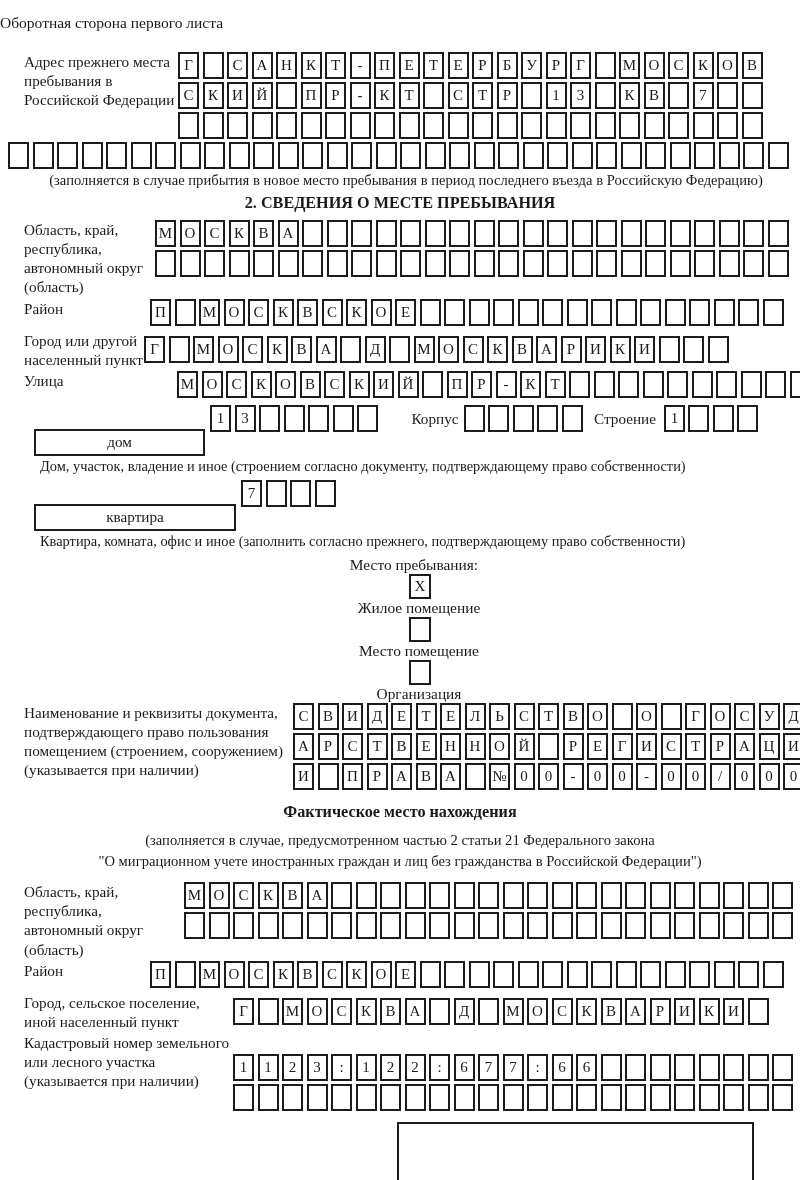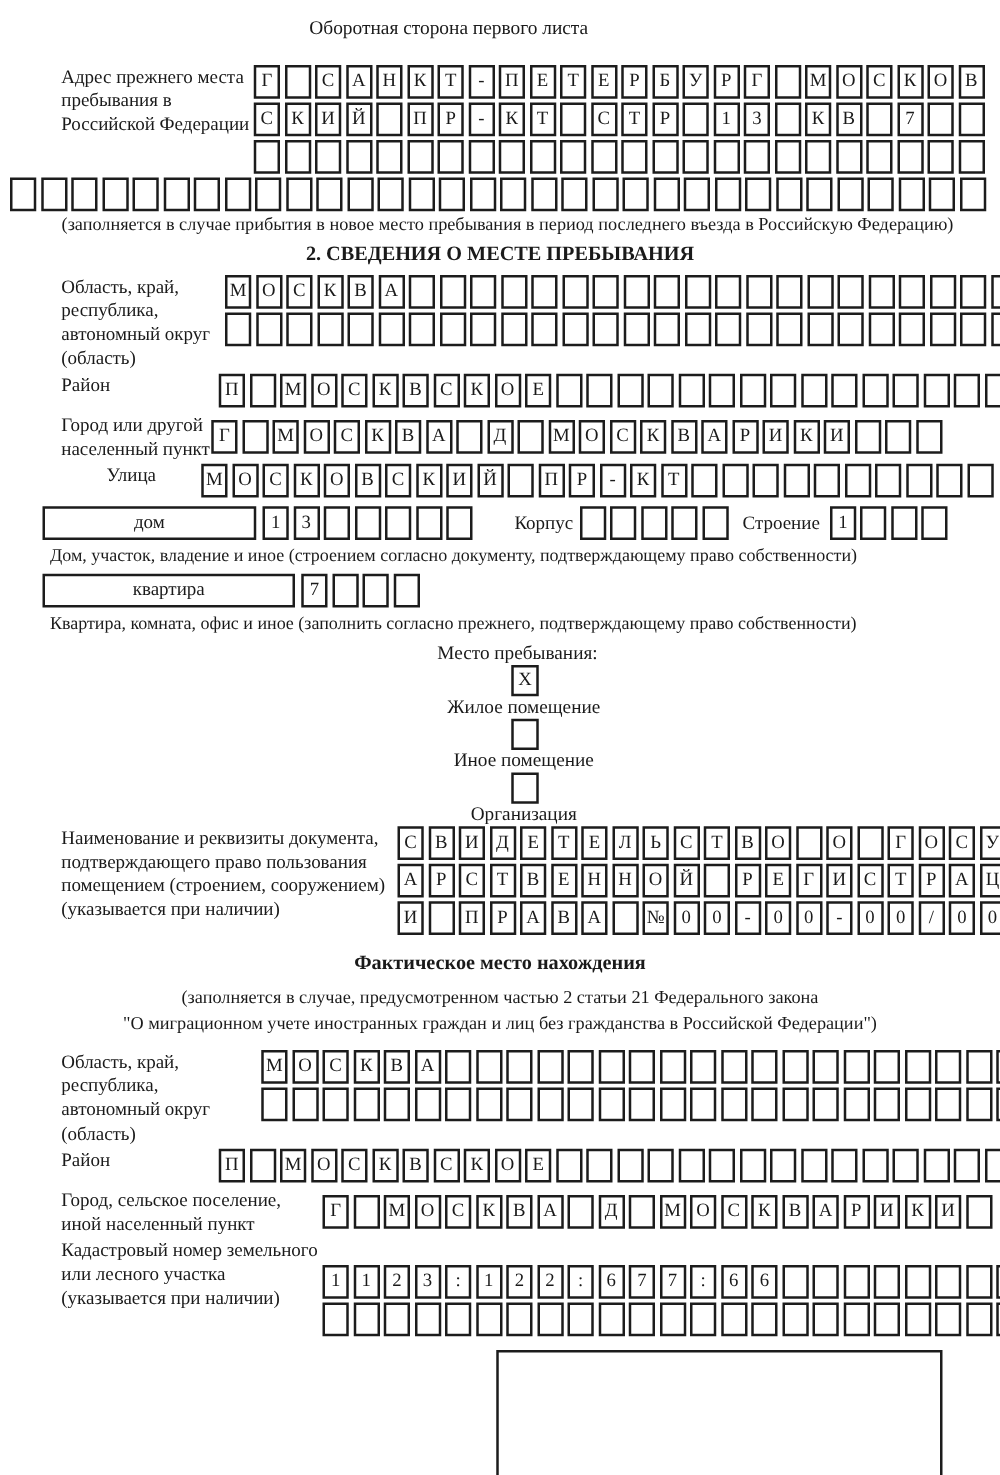--- a/index.html
+++ b/index.html
@@ -3,53 +3,53 @@
 <meta charset="utf-8">
 <style>
   html,body{margin:0;padding:0;}
   body{
     width:800px;height:1180px;background:#ffffff;color:#1a1a1a;
     font-family:"Liberation Serif","DejaVu Serif",serif;
     overflow:hidden;position:relative;
   }
   .page{padding-top:14px;}
   .header-note{
-    text-align:center;padding-right:82px;font-size:15.5px;margin-bottom:20px;
-  }
-  .frow{display:flex;align-items:flex-start;padding-left:25px;}
+    text-align:left;padding-right:82px;font-size:15.5px;margin-bottom:20px;
+  }
+  .frow{display:flex;align-items:flex-start;}
   .label{
     box-sizing:border-box;padding-left:24px;font-size:15.2px;line-height:1.26;
     flex:0 0 auto;
   }
   .grid-row{display:flex;margin-bottom:3px;}
   .cell{
     flex:0 0 auto;box-sizing:border-box;width:21px;height:27px;
     border:2px solid #1c1c1c;margin-right:3.5px;
     display:flex;align-items:center;justify-content:center;
     font-size:15px;line-height:1;
   }
   .center-note{font-size:14.6px;text-align:center;margin:3px 0 2px;padding-left:12px;}
   h2.sec-title{
     font-size:16.2px;font-weight:bold;text-align:center;margin:5px 0 7px;
   }
   .w-addr{width:178px;}
   .w-region{width:155px;}
   .w-district{width:150px;}
   .w-city{width:144px;}
-  .w-street{width:136px;text-align:center;}
+  .w-street{width:177px;}
   .w-doc{width:293px;}
   .w-region2{width:184px;}
   .w-city2{width:233px;}
   .w-cad{width:233px;}
   .fullrow{padding-left:8px;}
   .mb2{margin-bottom:2px;}
   .label-box{
     box-sizing:border-box;border:2px solid #1c1c1c;height:27px;
     display:flex;align-items:center;justify-content:center;
-    font-size:15.2px;flex:0 0 auto;
+    font-size:15.2px;flex:0 0 auto;margin-top:24px;
   }
   .house-row{display:flex;align-items:flex-start;margin:4px 0 2px;}
   .house-label{width:171px;margin-left:34px;margin-right:5px;}
   .apt-label{width:202px;margin-left:34px;margin-right:5px;}
   .inline-label{font-size:15.2px;line-height:27px;flex:0 0 auto;}
   .il-korpus{margin:0 5px 0 30px;}
   .il-stroenie{margin:0 8px;}
   .small-note{font-size:14.4px;padding-left:40px;margin:2px 0 5px;}
   .stay-row{
     display:flex;align-items:center;padding-left:40px;font-size:15.4px;margin-top:6px;flex-direction:column;
@@ -394,21 +394,21 @@
         <div class="cell"></div>
       </div>
   </div>
   <div class="small-note">Квартира, комната, офис и иное (заполнить согласно прежнего, подтверждающему право собственности)</div>
 
   <div class="stay-row">
     <span class="lead">Место пребывания:</span>
     <span class="cb">X</span>
     <span class="opt">Жилое помещение</span>
     <span class="cb"></span>
-    <span class="opt">Иное помещение</span>
+    <span class="opt">Место помещение</span>
     <span class="cb"></span>
     <span class="opt">Организация</span>
   </div>
 
   <div class="frow">
     <div class="label w-doc">Наименование и реквизиты документа, подтверждающего право пользования помещением (строением, сооружением) (указывается при наличии)</div>
     <div>
       <div class="grid-row">
           <div class="cell">С</div>
           <div class="cell">В</div>

